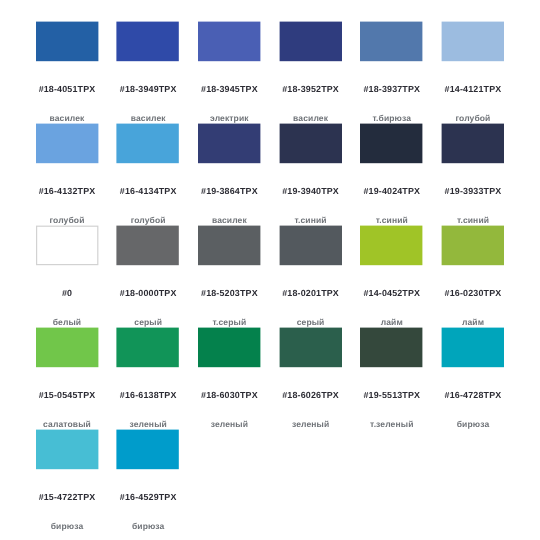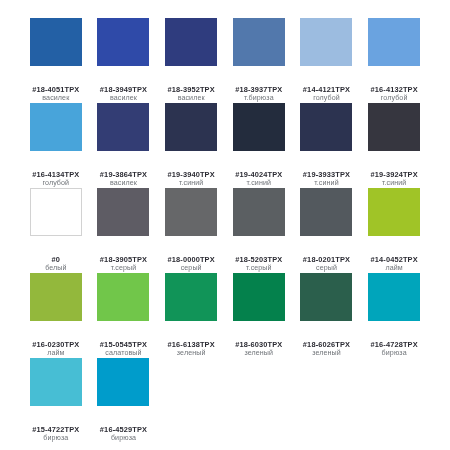--- a/index.html
+++ b/index.html
@@ -54,23 +54,23 @@
     font-size: 7.4px;
     font-weight: bold;
     color: #2b2b33;
     letter-spacing: 0.15px;
     line-height: 1;
     text-align: center;
     white-space: nowrap;
   }
 
   .swatch-name {
-    margin-top: 2px;
+    margin-top: 18px;
     font-size: 7.1px;
-    font-weight: normal;
+    font-weight: bold;
     color: #6f7378;
     letter-spacing: 0.1px;
     line-height: 1;
     text-align: left;
     white-space: nowrap;
   }
 </style>
 </head>
 <body>
 
@@ -80,20 +80,25 @@
         <div class="swatch-chip" style="background-color: rgb(35, 96, 165);"></div>
         <div class="swatch-code">#18-4051TPX</div>
         <div class="swatch-name">василек</div>
       </div>
       <div class="swatch-cell">
         <div class="swatch-chip" style="background-color: rgb(47, 74, 168);"></div>
         <div class="swatch-code">#18-3949TPX</div>
         <div class="swatch-name">василек</div>
       </div>
       <div class="swatch-cell">
+        <div class="swatch-chip" style="background-color: rgb(74, 95, 180);"></div>
+        <div class="swatch-code">#18-3945TPX</div>
+        <div class="swatch-name">электрик</div>
+      </div>
+      <div class="swatch-cell">
         <div class="swatch-chip" style="background-color: rgb(47, 60, 126);"></div>
         <div class="swatch-code">#18-3952TPX</div>
         <div class="swatch-name">василек</div>
       </div>
       <div class="swatch-cell">
         <div class="swatch-chip" style="background-color: rgb(82, 120, 172);"></div>
         <div class="swatch-code">#18-3937TPX</div>
         <div class="swatch-name">т.бирюза</div>
       </div>
       <div class="swatch-cell">
@@ -125,35 +130,25 @@
         <div class="swatch-chip" style="background-color: rgb(35, 44, 61);"></div>
         <div class="swatch-code">#19-4024TPX</div>
         <div class="swatch-name">т.синий</div>
       </div>
       <div class="swatch-cell">
         <div class="swatch-chip" style="background-color: rgb(44, 51, 80);"></div>
         <div class="swatch-code">#19-3933TPX</div>
         <div class="swatch-name">т.синий</div>
       </div>
       <div class="swatch-cell">
-        <div class="swatch-chip" style="background-color: rgb(54, 54, 63);"></div>
-        <div class="swatch-code">#19-3924TPX</div>
-        <div class="swatch-name">т.синий</div>
-      </div>
-      <div class="swatch-cell">
         <div class="swatch-chip bordered" style="background-color: rgb(255, 255, 255);"></div>
         <div class="swatch-code">#0</div>
         <div class="swatch-name">белый</div>
       </div>
       <div class="swatch-cell">
-        <div class="swatch-chip" style="background-color: rgb(94, 92, 100);"></div>
-        <div class="swatch-code">#18-3905TPX</div>
-        <div class="swatch-name">т.серый</div>
-      </div>
-      <div class="swatch-cell">
         <div class="swatch-chip" style="background-color: rgb(102, 103, 105);"></div>
         <div class="swatch-code">#18-0000TPX</div>
         <div class="swatch-name">серый</div>
       </div>
       <div class="swatch-cell">
         <div class="swatch-chip" style="background-color: rgb(91, 95, 98);"></div>
         <div class="swatch-code">#18-5203TPX</div>
         <div class="swatch-name">т.серый</div>
       </div>
       <div class="swatch-cell">
@@ -185,20 +180,25 @@
         <div class="swatch-chip" style="background-color: rgb(4, 129, 76);"></div>
         <div class="swatch-code">#18-6030TPX</div>
         <div class="swatch-name">зеленый</div>
       </div>
       <div class="swatch-cell">
         <div class="swatch-chip" style="background-color: rgb(43, 95, 76);"></div>
         <div class="swatch-code">#18-6026TPX</div>
         <div class="swatch-name">зеленый</div>
       </div>
       <div class="swatch-cell">
+        <div class="swatch-chip" style="background-color: rgb(52, 72, 60);"></div>
+        <div class="swatch-code">#19-5513TPX</div>
+        <div class="swatch-name">т.зеленый</div>
+      </div>
+      <div class="swatch-cell">
         <div class="swatch-chip" style="background-color: rgb(0, 165, 187);"></div>
         <div class="swatch-code">#16-4728TPX</div>
         <div class="swatch-name">бирюза</div>
       </div>
       <div class="swatch-cell">
         <div class="swatch-chip" style="background-color: rgb(71, 190, 212);"></div>
         <div class="swatch-code">#15-4722TPX</div>
         <div class="swatch-name">бирюза</div>
       </div>
       <div class="swatch-cell">

